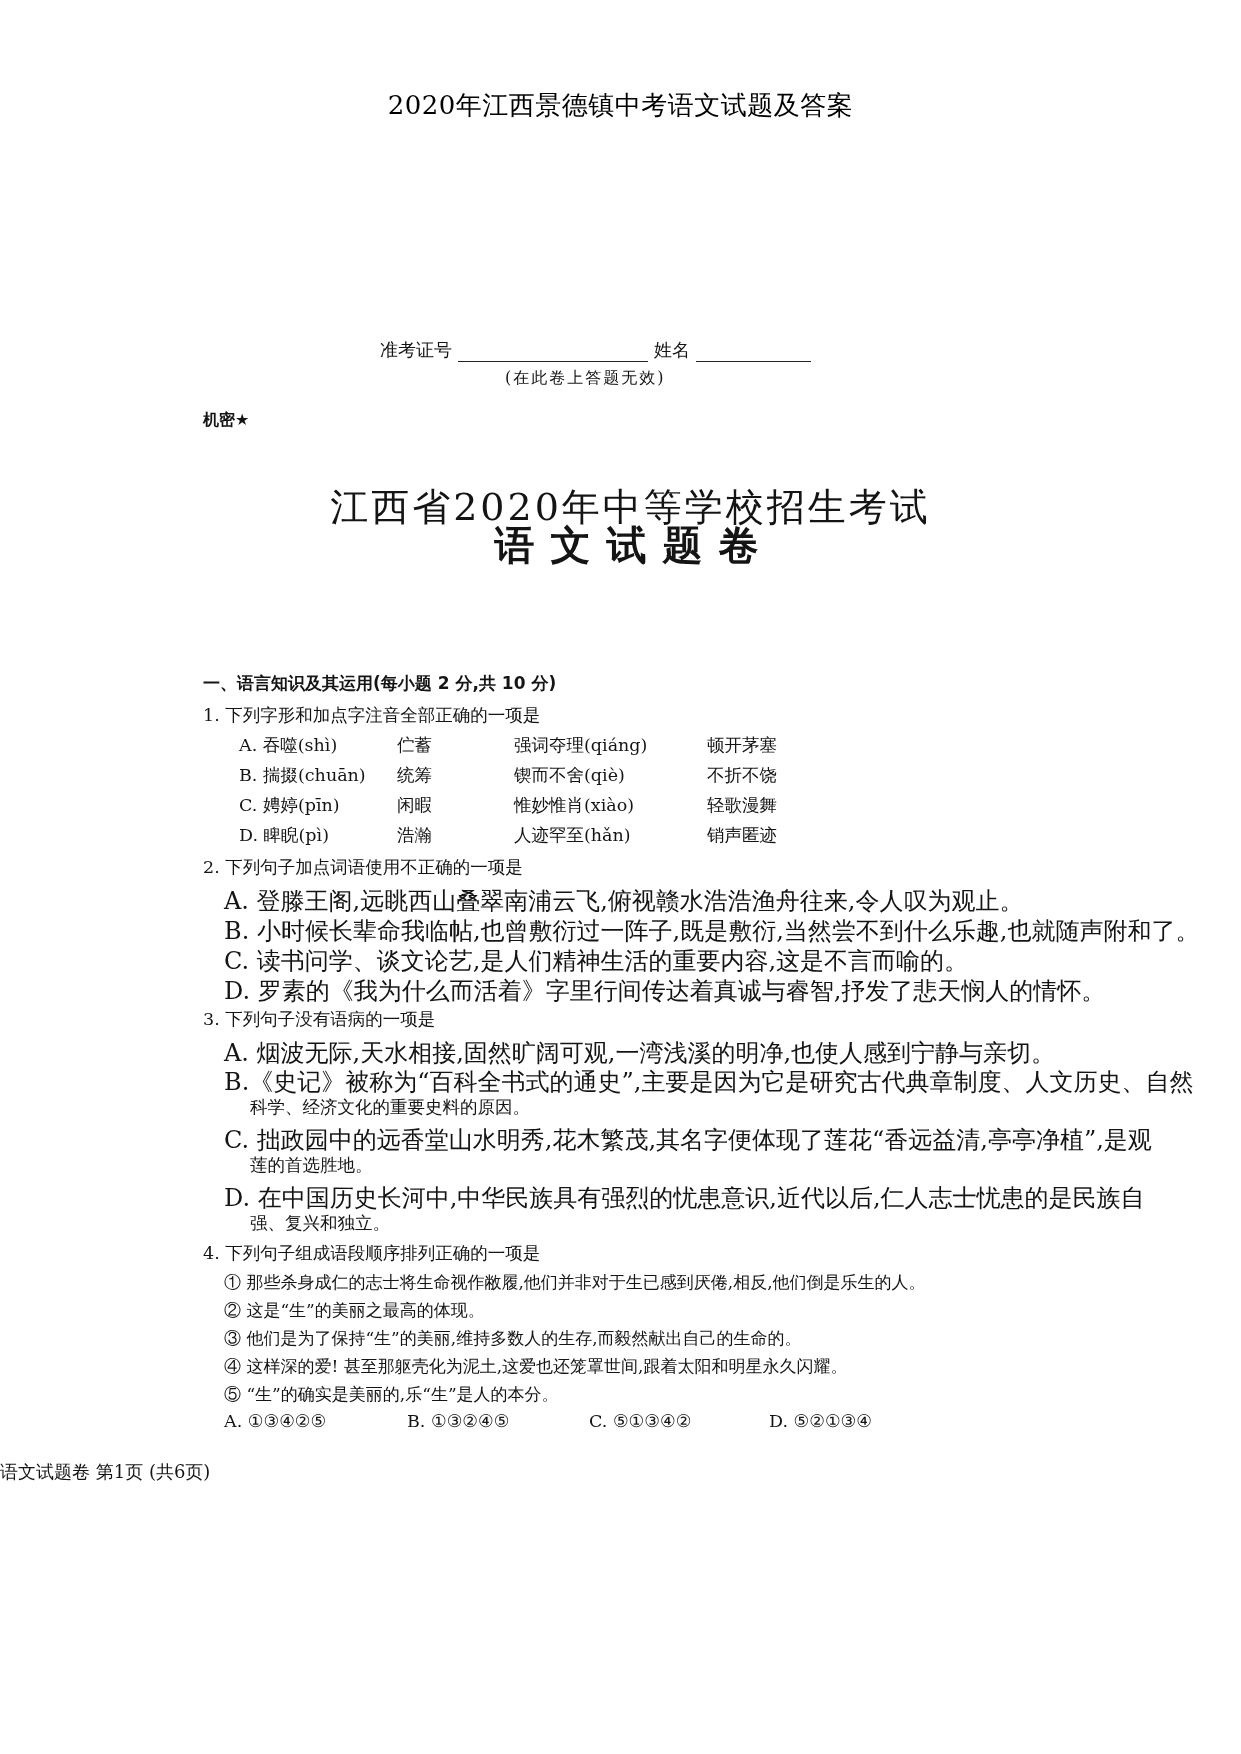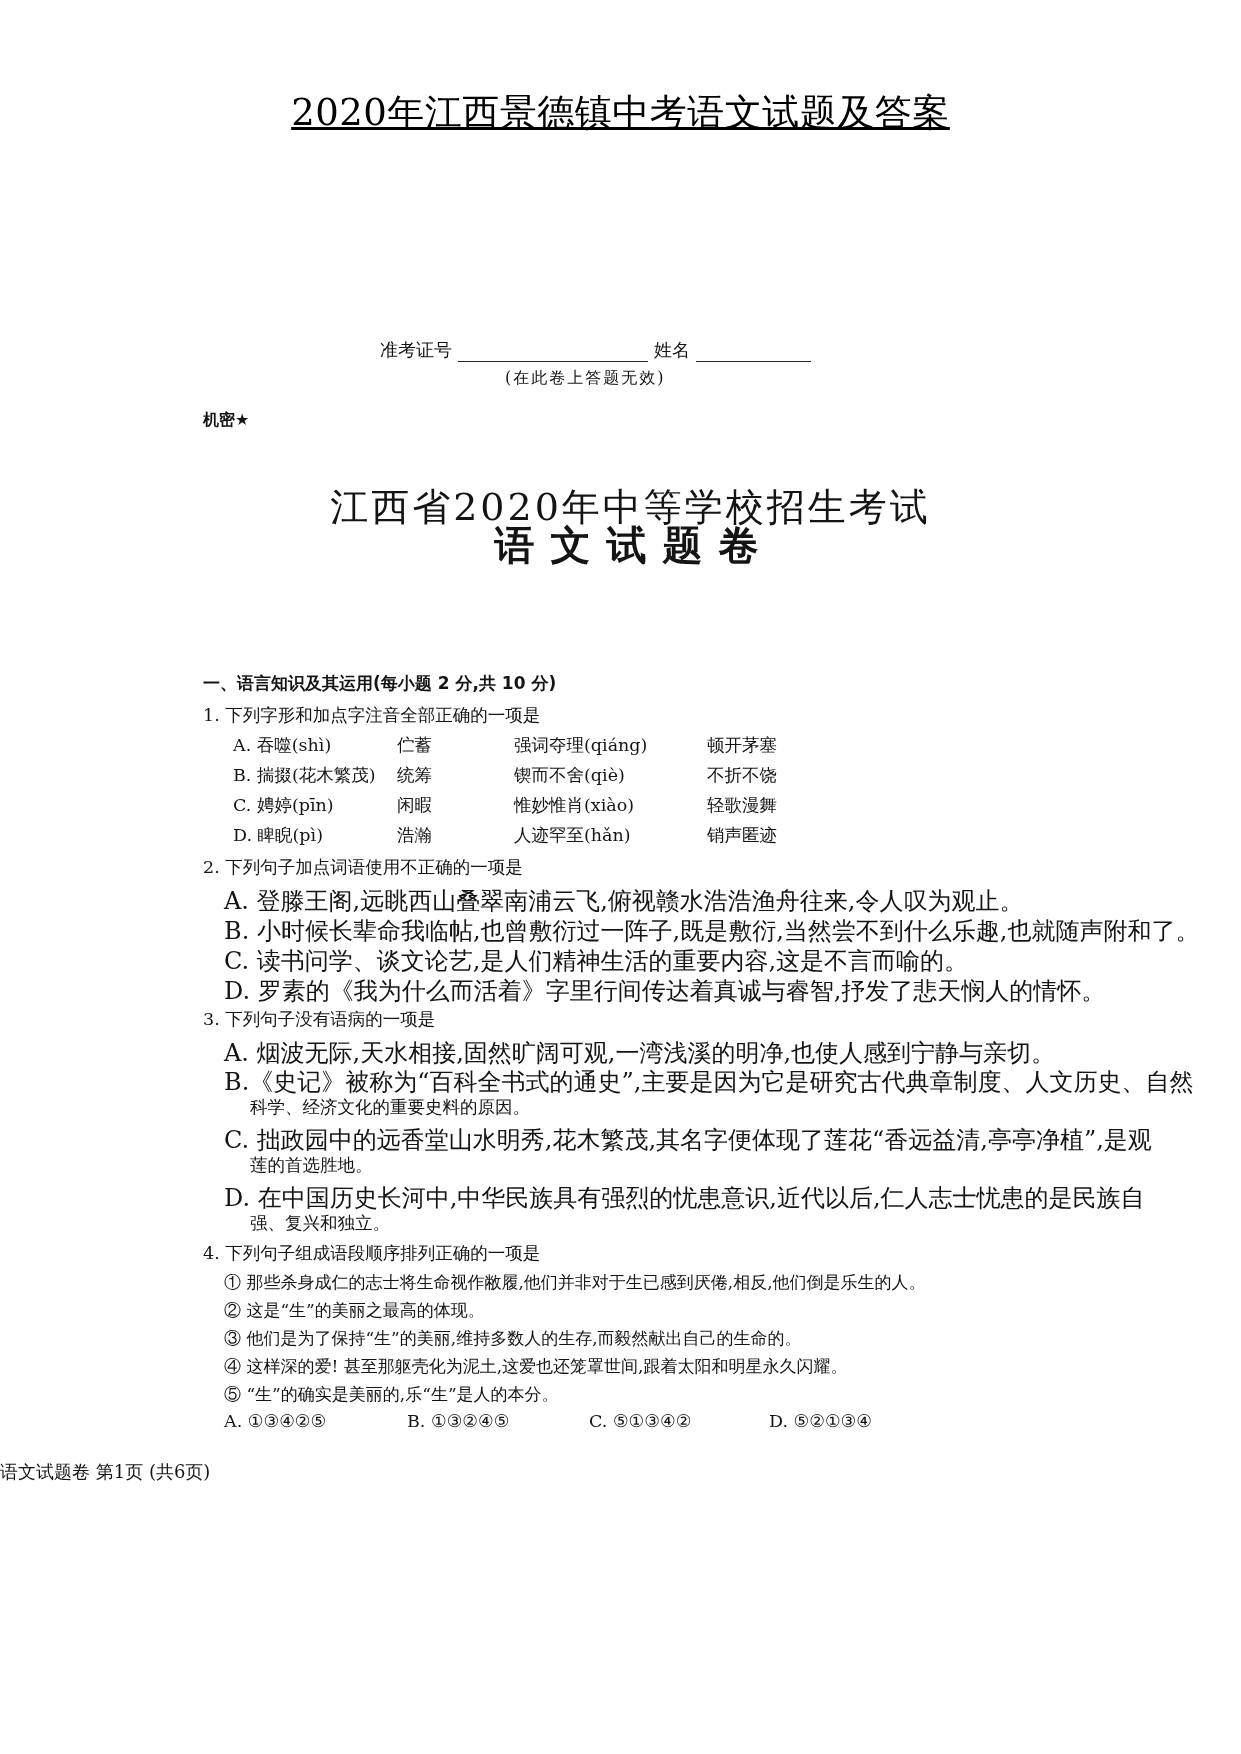--- a/index.html
+++ b/index.html
@@ -4,23 +4,22 @@
   <style>
     html, body { margin: 0; padding: 0; background: #ffffff; }
     body {
       width: 1241px; height: 1754px; position: relative; overflow: hidden;
       color: #141414;
       font-family: "DejaVu Serif", "Liberation Serif", serif;
     }
     .abs { position: absolute; }
     .doc-title {
       top: 88px; left: 0; width: 1241px; text-align: center;
-      font-size: 37px; letter-spacing: 0.5px; color: #000;
+      font-size: 26px; letter-spacing: 0.5px; color: #000;
       font-family: "DejaVu Serif", serif;
-      text-decoration: underline;
     }
     .candidate-line {
       top: 338px; left: 380px; font-size: 18px;
       font-family: "DejaVu Sans", sans-serif;
     }
     .candidate-line .blank { display: inline-block; border-bottom: 1.5px solid #222; vertical-align: bottom; height: 20px; margin: 0 6px; }
     .candidate-line .blank.id { width: 190px; }
     .candidate-line .blank.nm { width: 115px; }
     .invalid-note {
       top: 368px; left: 505px; font-size: 16px; letter-spacing: 2px;
@@ -48,21 +47,21 @@
     .notes .indent { padding-left: 52px; }
     .section-head {
       top: 672px; left: 203px; font-size: 17px; font-weight: bold;
       font-family: "DejaVu Sans", sans-serif;
     }
     .q { left: 203px; font-size: 17.5px; font-family: "DejaVu Serif", serif; }
     .opt { left: 224px; font-size: 24px; font-family: "DejaVu Serif", serif; }
     .cont { left: 250px; font-size: 17.5px; font-family: "DejaVu Serif", serif; }
     .grid-row { left: 224px; font-size: 17.5px; font-family: "DejaVu Serif", serif; width: 800px; height: 28px; }
     .grid-row span { position: absolute; top: 0; white-space: nowrap; }
-    .c1 { left: 9px; } .c2 { left: 173px; } .c3 { left: 290px; } .c4 { left: 483px; }
+    .c1 { left: 15px; } .c2 { left: 173px; } .c3 { left: 290px; } .c4 { left: 483px; }
     .seq { left: 224px; font-size: 17px; font-family: "DejaVu Serif", serif; }
     .answers { top: 1352px; left: 224px; width: 780px; height: 28px; font-size: 17.5px; }
     .answers span { position: absolute; top: 0; }
     .a1 { left: 0; } .a2 { left: 183px; } .a3 { left: 365px; } .a4 { left: 545px; }
     .footer {
       top: 1403px; left: 0; width: 1241px; text-align: left; font-size: 18px;
       font-family: "DejaVu Serif", serif;
     }
   </style>
 </head>
@@ -86,21 +85,21 @@
 <div class="abs section-head">一、语言知识及其运用(每小题 2 分,共 10 分)</div>
 
 <div class="abs q" style="top:703px">1. 下列字形和加点字注音全部正确的一项是</div>
 <div class="abs grid-row" style="top:733px">
   <span class="c1">A. 吞噬(shì)</span>
   <span class="c2">伫蓄</span>
   <span class="c3">强词夺理(qiáng)</span>
   <span class="c4">顿开茅塞</span>
 </div>
 <div class="abs grid-row" style="top:763px">
-  <span class="c1">B. 揣掇(花木繁茂)</span>
+  <span class="c1">B. 揣掇(chuān)</span>
   <span class="c2">统筹</span>
   <span class="c3">锲而不舍(qiè)</span>
   <span class="c4">不折不饶</span>
 </div>
 <div class="abs grid-row" style="top:793px">
   <span class="c1">C. 娉婷(pīn)</span>
   <span class="c2">闲暇</span>
   <span class="c3">惟妙惟肖(xiào)</span>
   <span class="c4">轻歌漫舞</span>
 </div>

